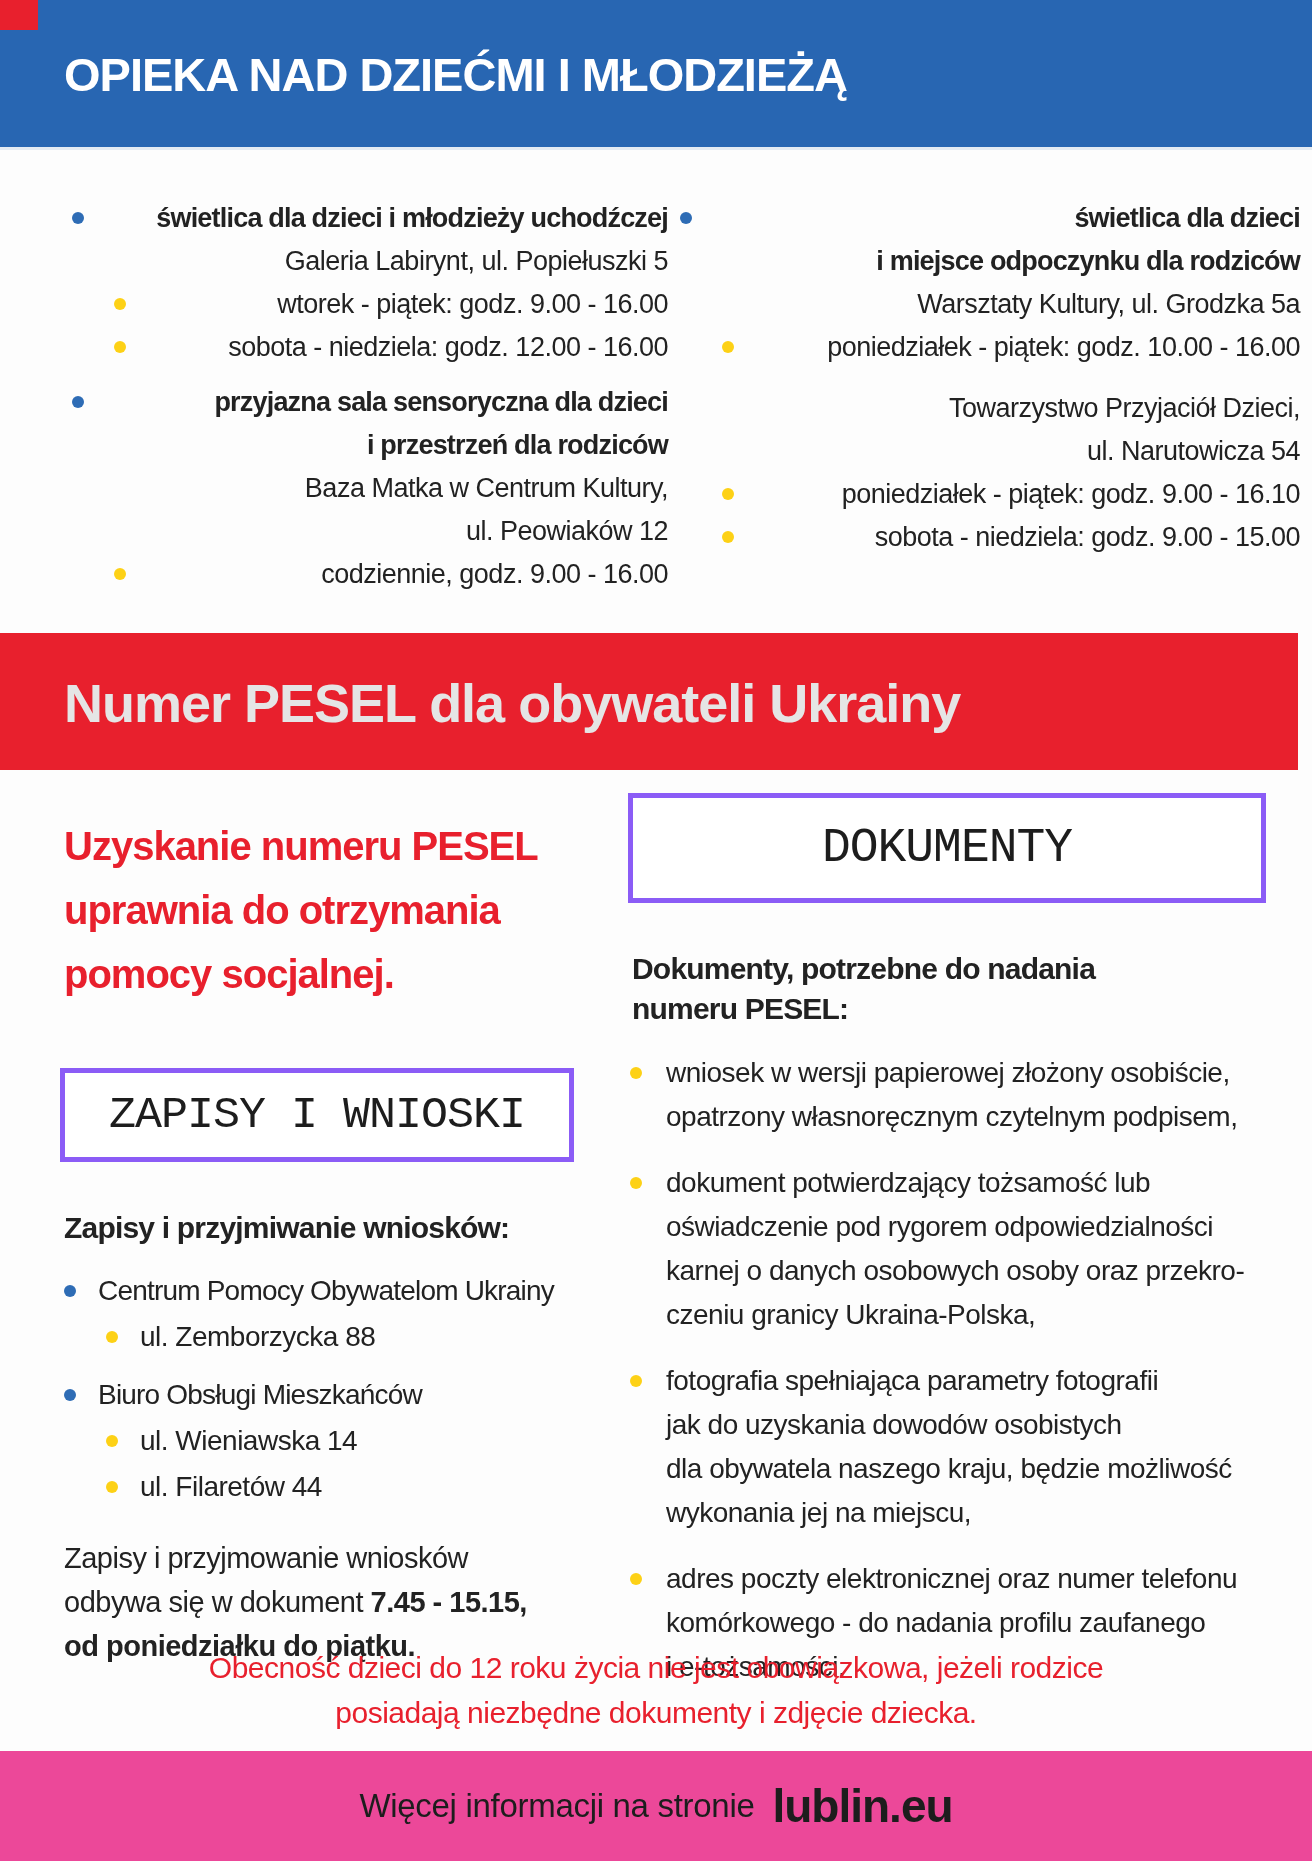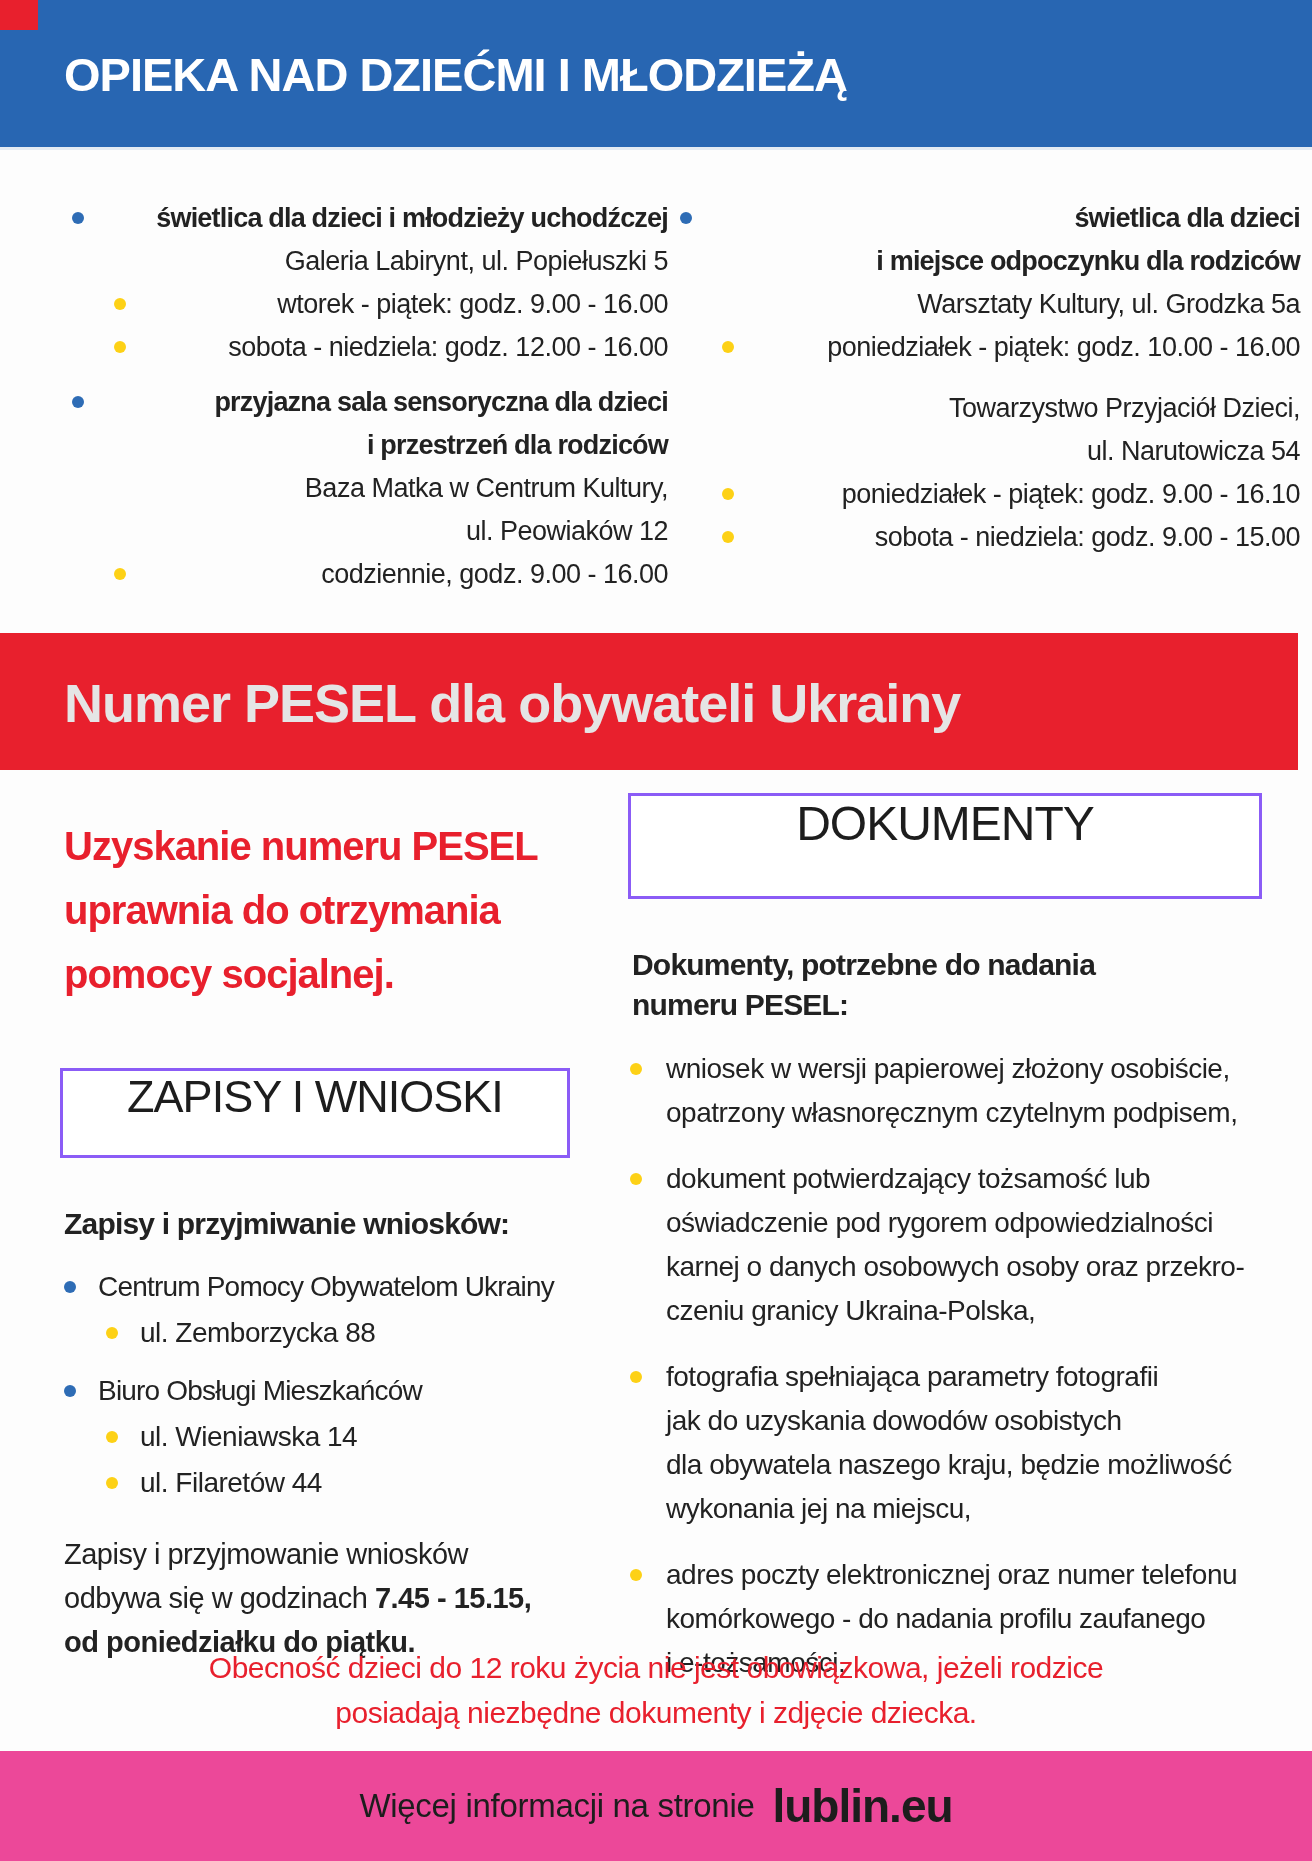--- a/index.html
+++ b/index.html
@@ -39,22 +39,22 @@
     position:absolute;left:64px;top:0;height:137px;line-height:140px;
     color:#e5e5e5;font-size:54px;font-weight:bold;letter-spacing:-1px;white-space:nowrap;
   }
   
   .pesel-left{position:absolute;left:60px;top:770px;width:520px;}
   .intro{
     margin-top:44px;padding-left:4px;color:#e8202d;font-weight:bold;
     font-size:40px;line-height:64px;letter-spacing:-1px;white-space:pre-line;
   }
   .redbox{
-    margin-top:62px;border:3px solid #8b5cf6;background:#ffffff;
-    height:84px;display:flex;align-items:flex-start;justify-content:center;
+    margin-top:62px;border:5px solid #8b5cf6;background:#ffffff;
+    height:84px;display:flex;align-items:center;justify-content:center;font-family:Liberation Mono, monospace;
   }
   .redbox.zapisy{width:504px;}
   .redbox-label{font-size:45px;letter-spacing:-1px;color:#1d1d1d;white-space:nowrap;}
   .subhead{
     margin-top:46px;padding-left:4px;font-weight:bold;font-size:30px;
     letter-spacing:-0.8px;line-height:40px;white-space:pre-line;
   }
   .plist{margin-top:20px;padding-left:4px;}
   .plist .item{font-size:28px;line-height:46px;}
   .plist .item .dot{top:17px;}
@@ -131,21 +131,21 @@
     <div class="subhead">Zapisy i przyjmiwanie wniosków:</div>
     <div class="plist">
       <div class="item bold-blue" style="font-weight:normal"><span class="dot blue"></span><span>Centrum Pomocy Obywatelom Ukrainy</span></div>
       <div class="item yellow"><span class="dot yellow"></span><span>ul. Zemborzycka 88</span></div>
       <div class="item bold-blue gap" style="font-weight:normal"><span class="dot blue"></span><span>Biuro Obsługi Mieszkańców</span></div>
       <div class="item yellow"><span class="dot yellow"></span><span>ul. Wieniawska 14</span></div>
       <div class="item yellow"><span class="dot yellow"></span><span>ul. Filaretów 44</span></div>
     </div>
     <div class="schedule">
       <span>Zapisy i przyjmowanie wniosków</span><br>
-      <span>odbywa się w godzinach </span><span class="b">7.45 - 15.15,</span><br>
+      <span>odbywa się w dokument </span><span class="b">7.45 - 15.15,</span><br>
       <span class="b">od poniedziałku do piątku.</span>
     </div>
   </div>
 
   <div class="pesel-right">
     <div class="redbox dokumenty">
       <span class="redbox-label">DOKUMENTY</span>
     </div>
     <div class="subhead">Dokumenty, potrzebne do nadania
 numeru PESEL:</div>

